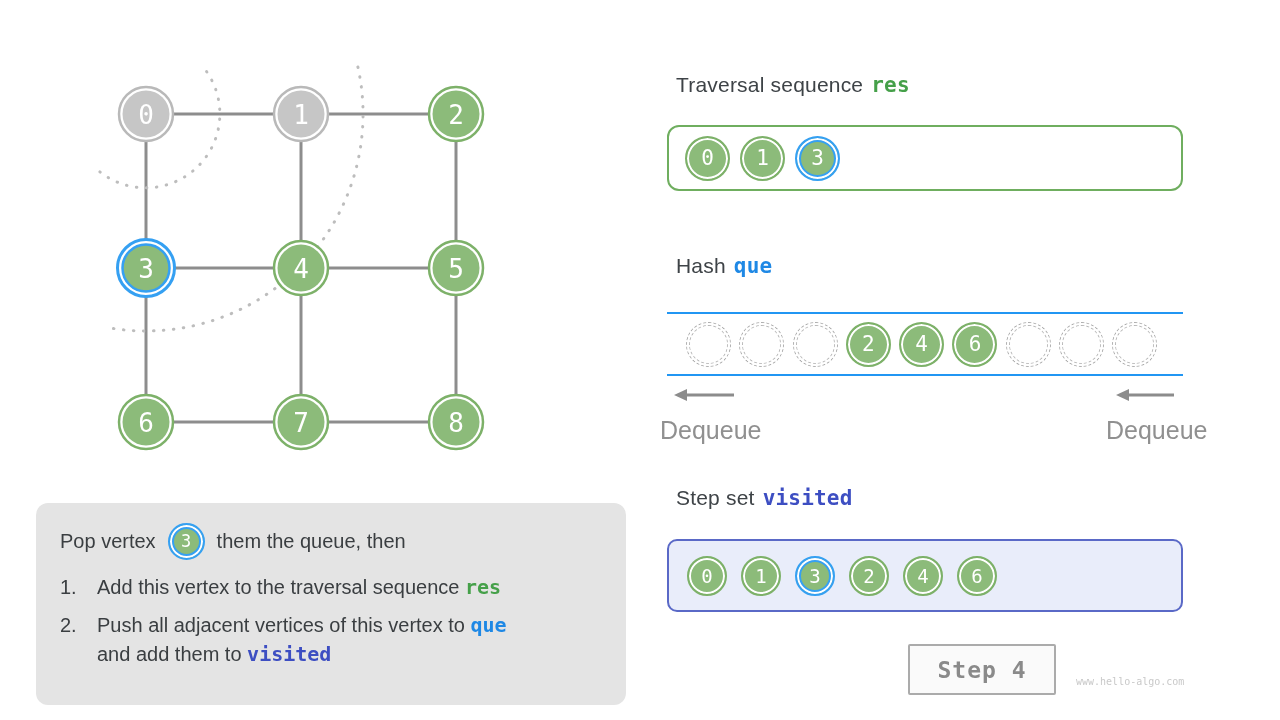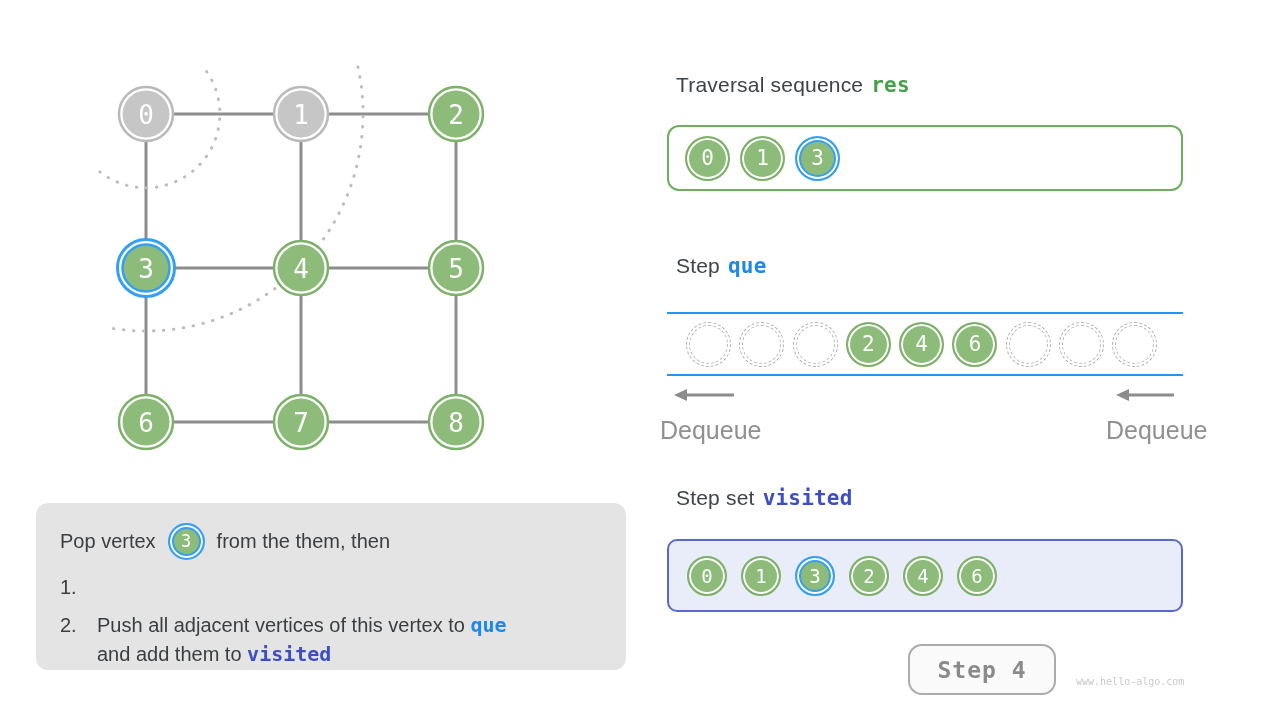--- a/index.html
+++ b/index.html
@@ -52,32 +52,32 @@
     border-top:2px solid var(--queue-line);border-bottom:2px solid var(--queue-line);
     display:flex;align-items:center;gap:8.3px;padding-left:19px}
   #hash-box{position:absolute;left:667px;top:539px;width:516px;height:73px;
     border:2px solid var(--hash-border);border-radius:10px;background:var(--hash-bg);
     display:flex;align-items:center;gap:14px;padding-left:18px}
 
   .q-label{position:absolute;font-size:25px;color:var(--muted);white-space:nowrap}
   .arrow{position:absolute}
 
   
-  #info-box{position:absolute;left:36px;top:503px;width:590px;height:167px;
+  #info-box{position:absolute;left:36px;top:503px;width:590px;height:202px;
     background:#E4E4E4;border-radius:12px;padding:18px 22px 0 24px;font-size:20px;color:#3A3E41}
   .info-line1{display:flex;align-items:center;gap:12px;height:40px}
   .badge{width:37px;height:37px;font-size:17px}
   #info-steps{list-style:none;margin-top:12px}
   #info-steps li{display:flex;line-height:29px;margin-bottom:9px}
   #info-steps .num{width:37px;flex:none}
   #info-steps code{font-weight:700;font-size:20px}
 
   
   #step-button{position:absolute;left:908px;top:644px;width:148px;height:51px;
-    border:2px solid #ABABAB;border-radius:14px;background:#FAFAFA;
+    border:2px solid #ABABAB;border-radius:2px;background:#FAFAFA;
     display:flex;align-items:center;justify-content:center;cursor:pointer}
   #step-button span{font-family:"DejaVu Sans Mono","Liberation Mono",monospace;
     font-weight:700;font-size:23px;color:#8A8A8A;letter-spacing:1px}
   #watermark{position:absolute;left:1076px;top:676px;font-size:10px;color:#C9C9C9;
     font-family:"DejaVu Sans Mono","Liberation Mono",monospace}
 </style>
 </head>
 <body>
 
 <div id="stage">
@@ -143,44 +143,45 @@
         <text x="456" y="423" fill="#fff" text-anchor="middle" dominant-baseline="central" font-size="26" font-family="&quot;DejaVu Sans Mono&quot;,&quot;Liberation Mono&quot;,monospace">8</text>
       </g>
     </svg>
 
   <div id="info-box">
     <div class="info-line1">
       <span>Pop vertex</span>
       <span class="chip active badge">
         <span>3</span>
       </span>
-      <span>from the them, then</span>
+      <span>them the queue, then</span>
     </div>
     <ol id="info-steps">
         <li>
           <span class="num">1.</span>
+          <span class="li-text">Add this vertex to the traversal sequence <code class="tok-green">res</code></span>
         </li>
         <li>
           <span class="num">2.</span>
           <span class="li-text">Push all adjacent vertices of this vertex to <code class="tok-blue">que</code><br>and add them to <code class="tok-indigo">visited</code></span>
         </li>
       </ol>
   </div>
 
   <div class="sec-title" style="left:676px;top:73px">
     <span>Traversal sequence</span><code class="tok-green">res</code>
   </div>
   <div id="res-box">
       <div class="chip res-chip">0</div>
       <div class="chip res-chip">1</div>
       <div class="chip res-chip active">3</div>
     </div>
 
   <div class="sec-title" style="left:676px;top:254px">
-    <span>Step</span><code class="tok-blue">que</code>
+    <span>Hash</span><code class="tok-blue">que</code>
   </div>
   <div id="queue-strip">
       <div class="q-slot"></div>
       <div class="q-slot"></div>
       <div class="q-slot"></div>
       <div class="chip q-chip">2</div>
       <div class="chip q-chip">4</div>
       <div class="chip q-chip">6</div>
       <div class="q-slot"></div>
       <div class="q-slot"></div>

